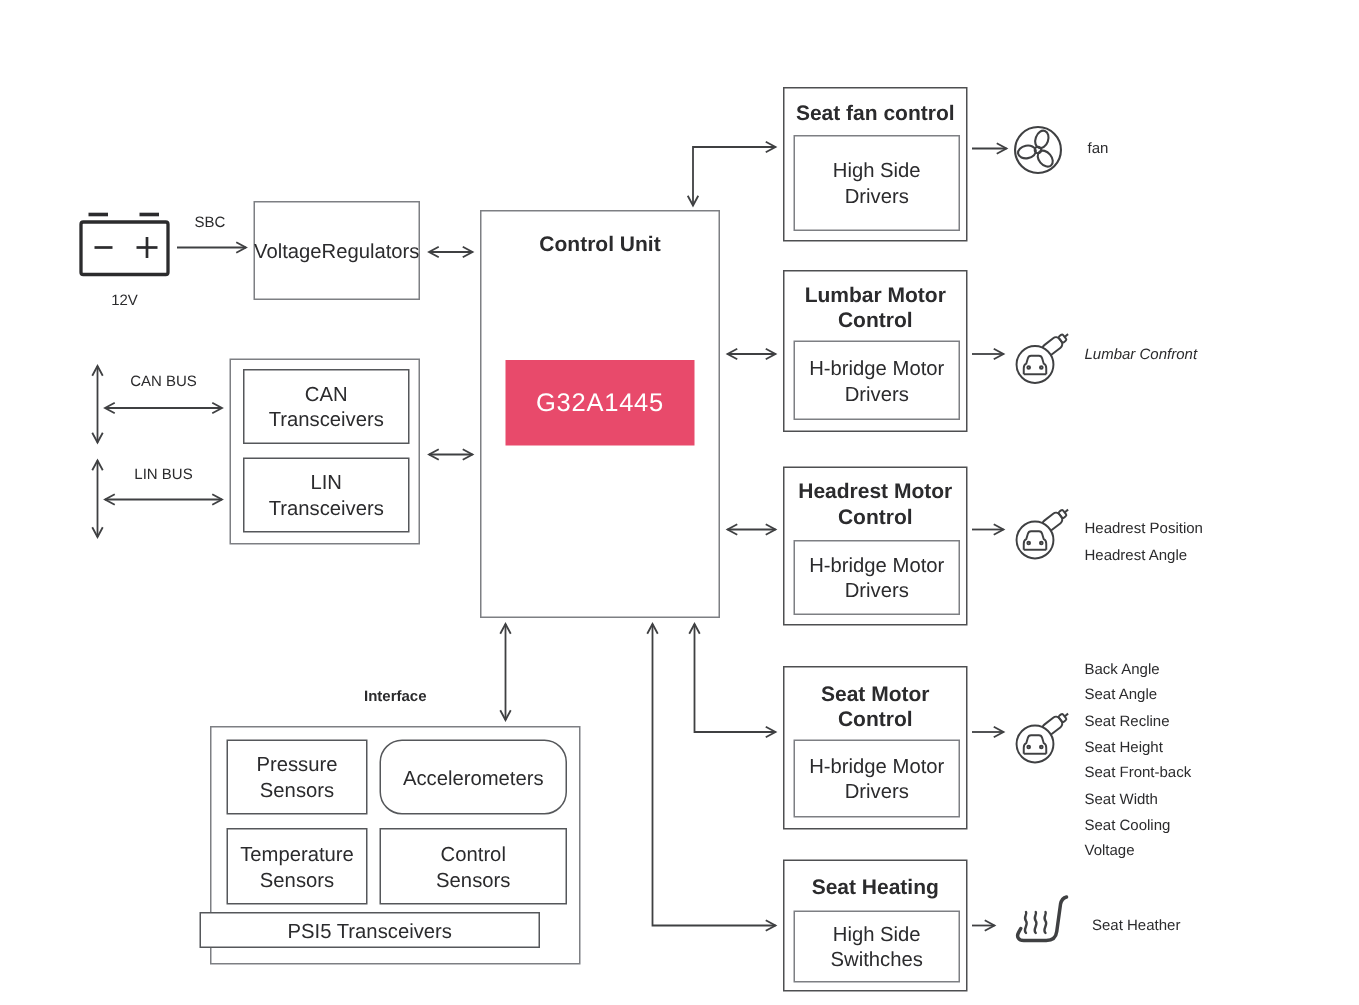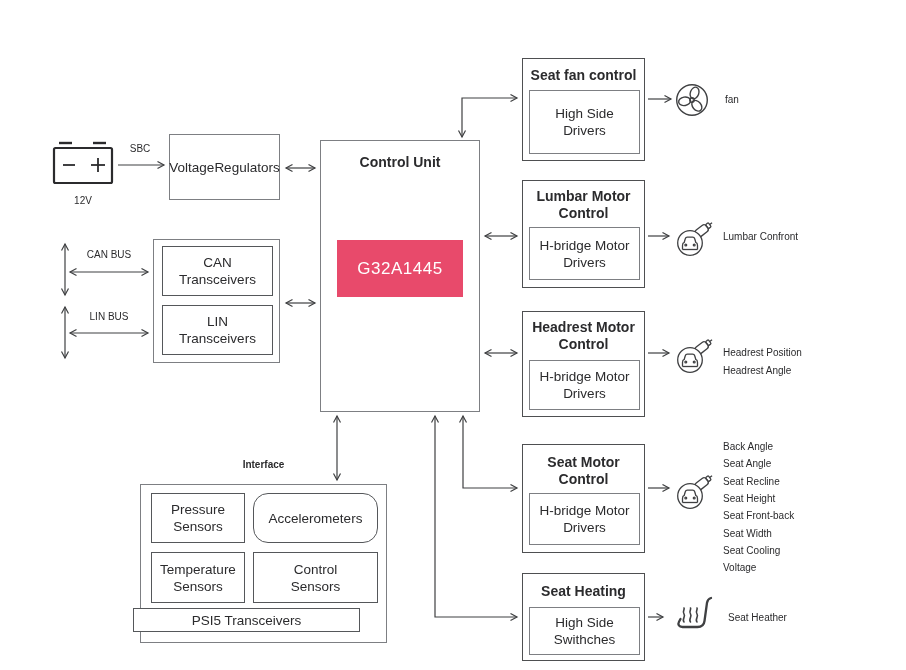--- a/index.html
+++ b/index.html
@@ -93,21 +93,21 @@
   <div class="dbox" style="left:522px;top:180px;width:123px;height:108px;">
     <div class="btitle line2" style="padding-top:7px;">
       <span>Lumbar Motor</span>
       <span>Control</span>
     </div>
   </div>
   <div class="ibox light line2" style="left:529px;top:227px;width:111px;height:53px;">
     <span>H-bridge Motor</span>
     <span>Drivers</span>
   </div>
-  <div class="lbl" style="left:723px;top:228px;"><span>Lumbar Confront</span></div>
+  <div class="lbl" style="left:723px;top:228px;font-style:italic;"><span>Lumbar Confront</span></div>
 
   <div class="dbox" style="left:522px;top:311px;width:123px;height:106px;">
     <div class="btitle line2" style="padding-top:7px;">
       <span>Headrest Motor</span>
       <span>Control</span>
     </div>
   </div>
   <div class="ibox light line2" style="left:529px;top:360px;width:111px;height:50px;">
     <span>H-bridge Motor</span>
     <span>Drivers</span>

